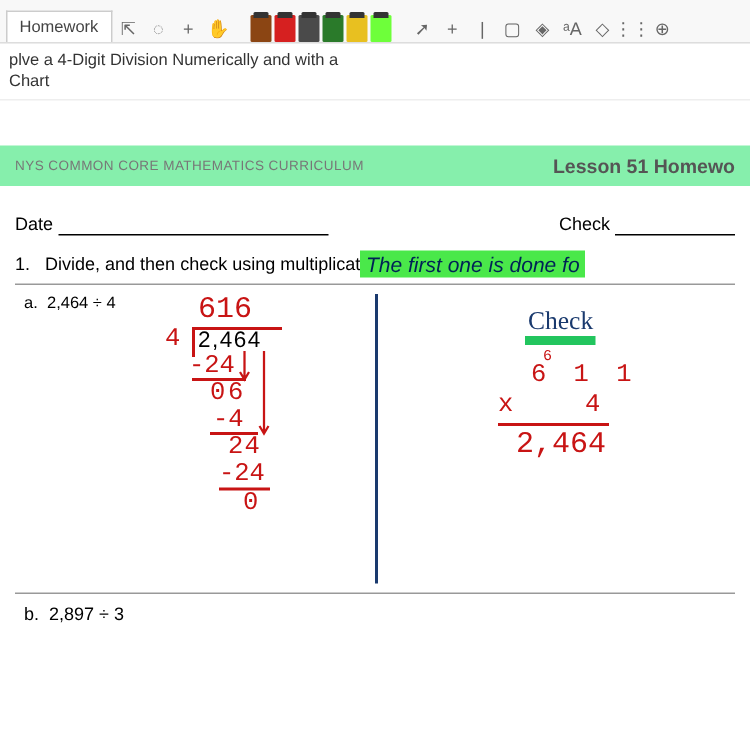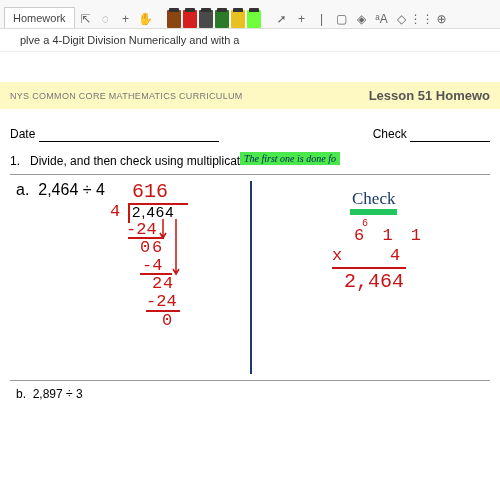--- a/index.html
+++ b/index.html
@@ -1,32 +1,32 @@
 <!DOCTYPE html>
 <html><head>
 <meta charset="utf-8">
 <style>
 body{margin:0;font-family:Arial,sans-serif;background:#fff;font-size:12px;color:#000;width:500px;height:500px;overflow:hidden}
 .toolbar{height:28px;background:#f8f8f8;border-bottom:1px solid #ddd;display:flex;align-items:flex-end;padding:0 4px;gap:2px}
 .tab{background:#fff;border:1px solid #ccc;border-bottom:none;padding:4px 8px;font-size:11px;color:#444}
 .tool{width:18px;height:18px;display:flex;align-items:center;justify-content:center;font-size:12px;color:#666;cursor:pointer}
 .hl{width:14px;height:18px;border-radius:1px;position:relative}
 .hl::before{content:"";position:absolute;top:-2px;left:2px;right:2px;height:4px;background:#333;border-radius:1px 1px 0 0}
-.subtitle{padding:4px 20px;font-size:11px;color:#333;border-bottom:1px solid #eee;line-height:1.3}
+.subtitle{padding:4px 6px;font-size:11px;color:#333;border-bottom:1px solid #eee;line-height:1.3}
 .paper{background:#fff;margin-top:30px}
-.hdr{display:flex;justify-content:space-between;align-items:center;background:#fef9c3;padding:6px 10px;font-size:9px}
+.hdr{display:flex;justify-content:space-between;align-items:center;background:#86efac;padding:6px 10px;font-size:9px}
 .hdr-left{color:#777;letter-spacing:0.3px}
 .hdr-right{color:#555;font-size:13px;font-weight:bold}
 .fields{display:flex;padding:18px 10px 8px;gap:30px;font-size:12px}
 .fields span{border-bottom:1px solid #000;display:inline-block}
 .q{padding:4px 10px 6px;font-size:12px;position:relative}
-.highlight{position:absolute;left:240px;top:2px;background:#4ae84a;padding:1px 4px;font-family:Liberation Serif, serif;font-size:10px;color:#025;font-style:italic}
+.highlight{position:absolute;left:240px;top:2px;background:#4ae84a;padding:1px 4px;font-family:Liberation Sans, sans-serif;font-size:14px;color:#025;font-style:italic}
 .work{border-top:1px solid #999;margin:0 10px;display:flex;height:205px;position:relative}
 .divider{position:absolute;left:50%;top:6px;bottom:6px;width:2px;background:#1a3a6e}
-.prob{position:absolute;left:6px;top:6px;font-size:16px}
+.prob{position:absolute;left:6px;top:6px;font-size:11px}
 .red{font-family:Liberation Mono, monospace;color:#c81414;font-size:17px;line-height:1.05;position:absolute}
 .blue{font-family:'Comic Sans MS',cursive;color:#1a3a6e;font-size:17px;position:absolute}
 .ld{position:absolute;border-left:2px solid #c81414;border-top:2px solid #c81414;width:58px;height:18px}
 .probb{border-top:1px solid #999;margin:0 10px;padding:6px;font-size:12px}
 svg{overflow:visible}
 </style>
 </head>
 <body>
 
 <div class="toolbar">
@@ -49,20 +49,21 @@
   <div class="tool">▢</div>
   <div class="tool">◈</div>
   <div class="tool">ᵃA</div>
   <div class="tool">◇</div>
   <div class="tool">⋮⋮</div>
   <div class="tool">⊕</div>
 </div>
 
 <div class="subtitle">
   <div>plve a 4-Digit Division Numerically and with a</div>
+  <div>Chart</div>
 </div>
 
 <div class="paper">
   <div class="hdr">
     <div class="hdr-left">NYS COMMON CORE MATHEMATICS CURRICULUM</div>
     <div class="hdr-right">Lesson 51 Homewo</div>
   </div>
 
   <div class="fields">
     <div><span style="border:none">Date</span> <span style="width:180px">&nbsp;</span></div>

